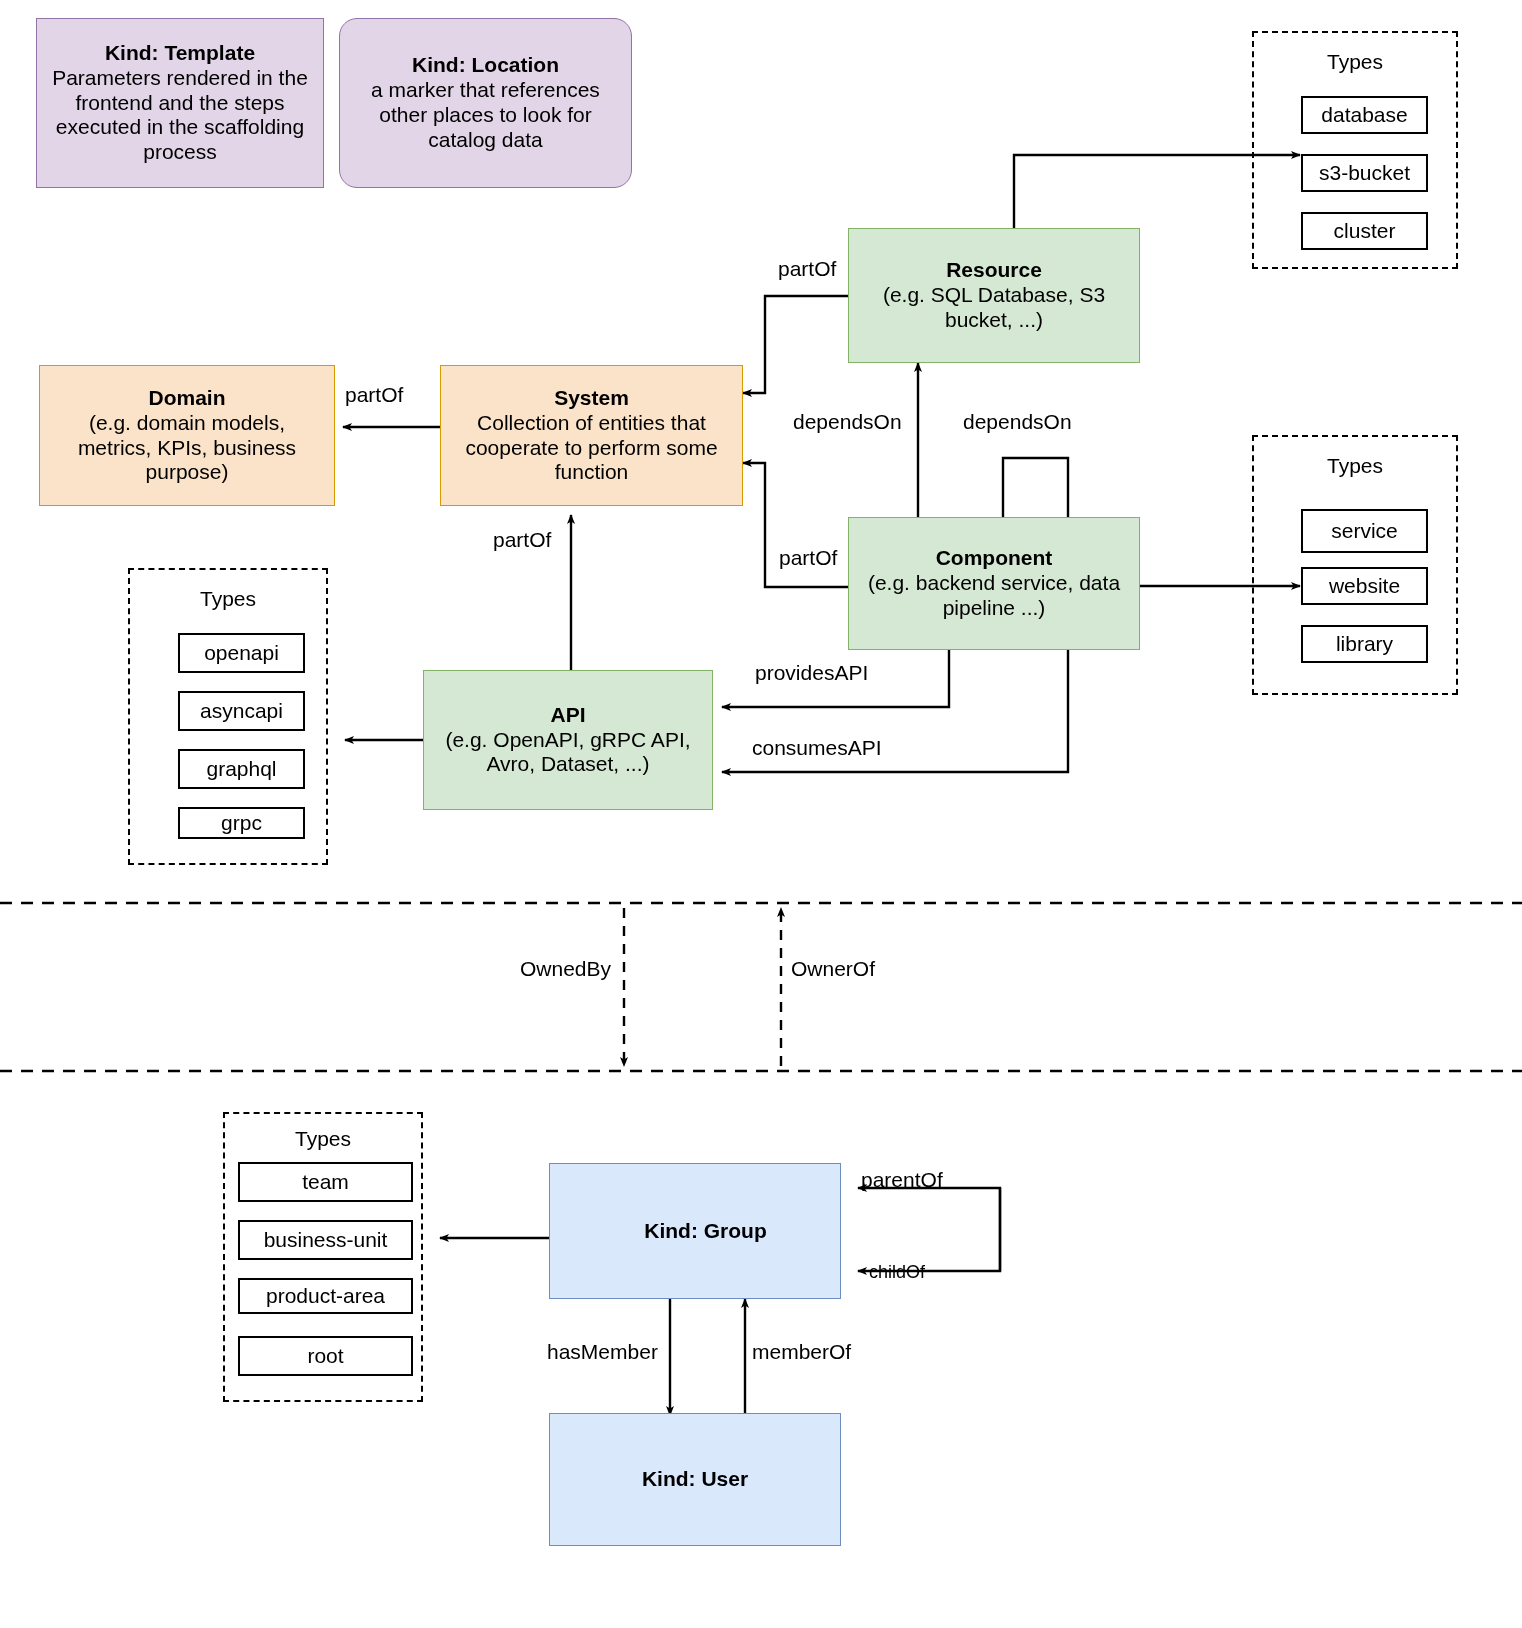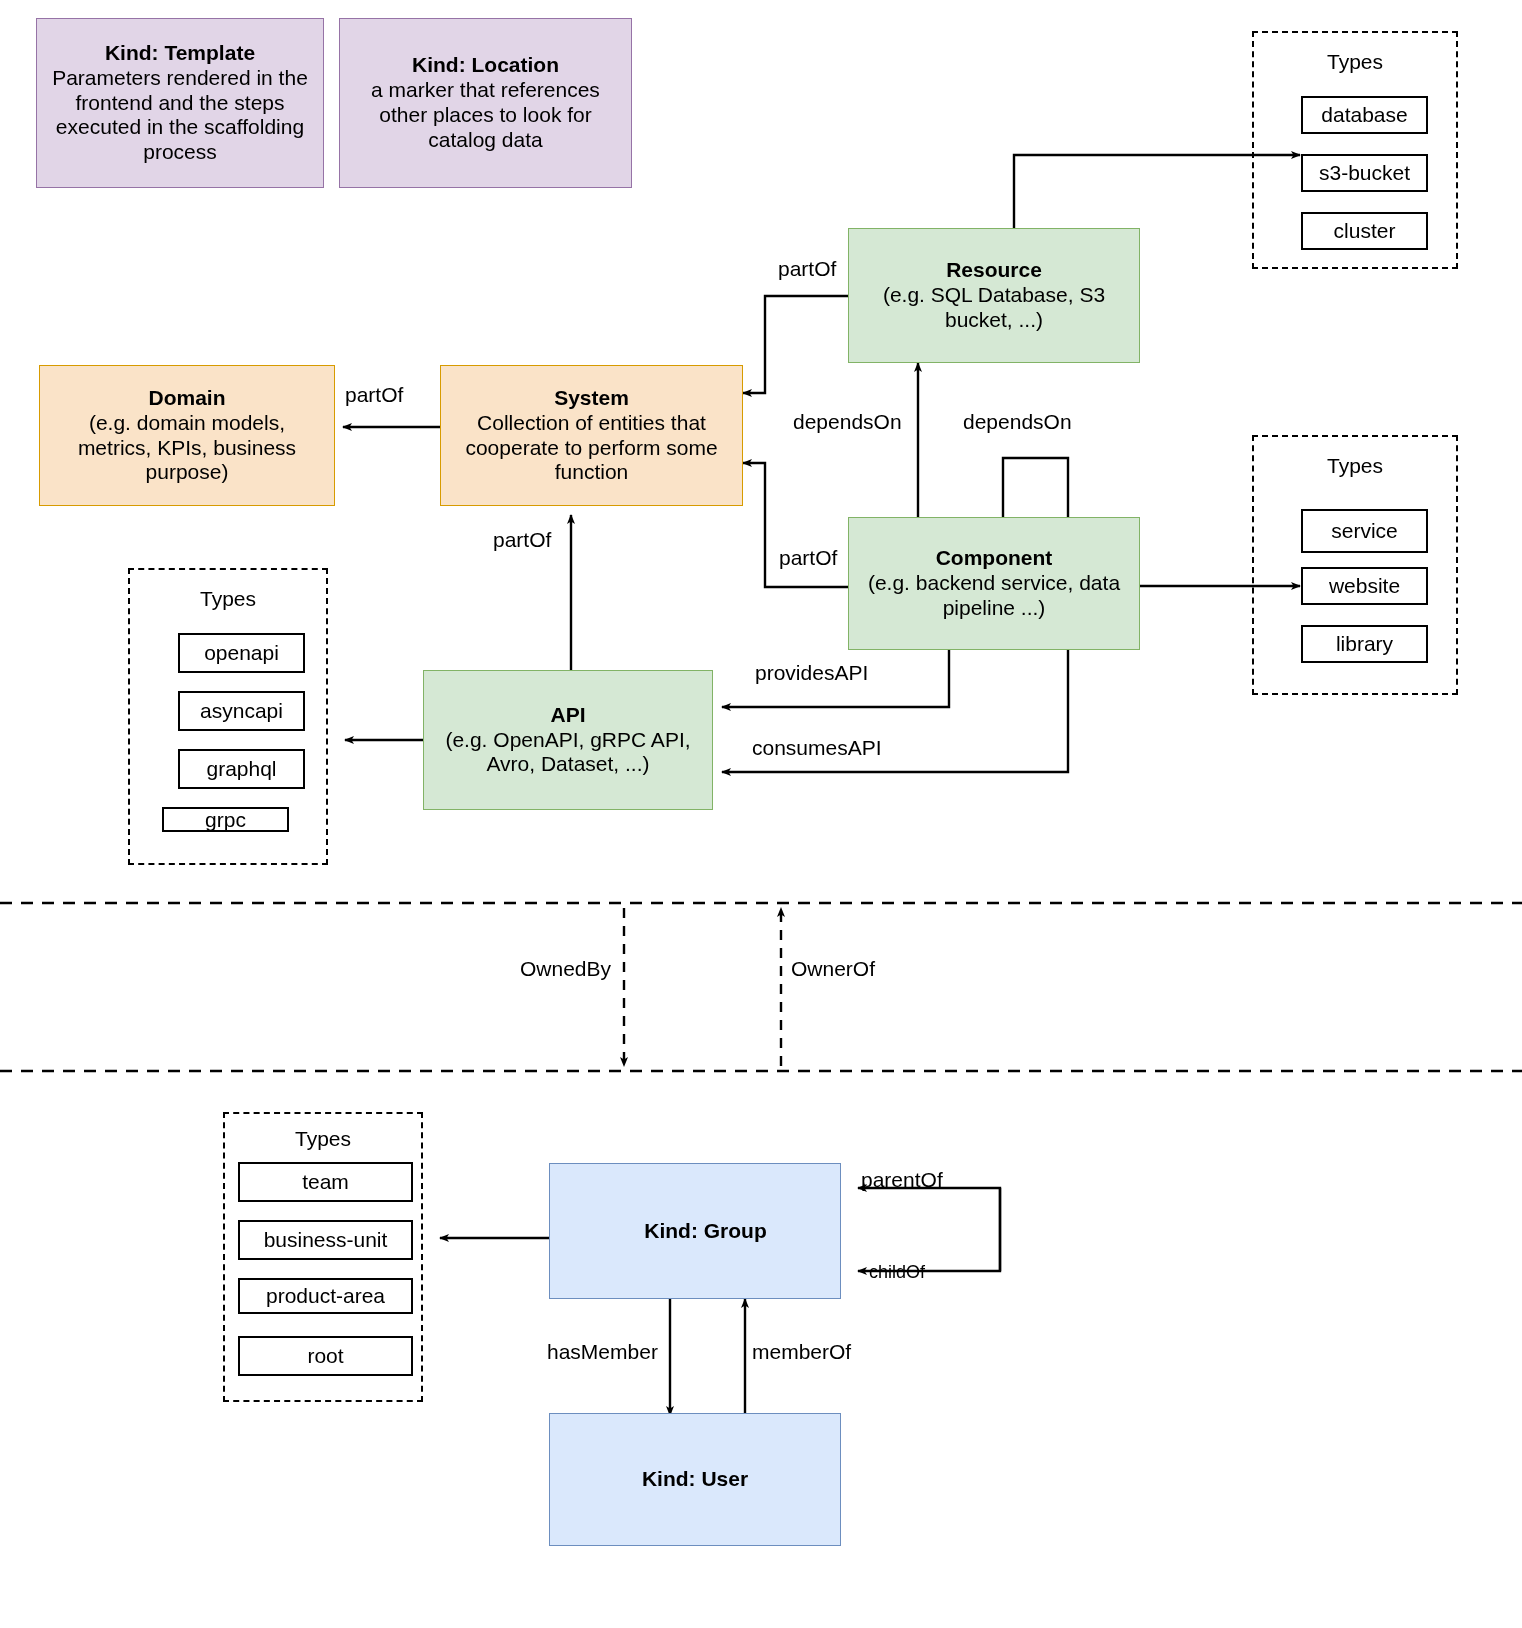--- a/index.html
+++ b/index.html
@@ -75,21 +75,21 @@
 
       <path d="M745,1415 L745,1299" marker-end="url(#ah)"></path>
     </g>
   </svg>
 
   <div class="node purple" style="left:36px;top:18px;width:288px;height:170px;padding:6px 10px;font-size:21px;">
     <div class="ttl">Kind: Template</div>
     <div class="sub">Parameters rendered in the frontend and the steps executed in  the scaffolding process</div>
   </div>
 
-  <div class="node purple" style="left:339px;top:18px;width:293px;height:170px;padding:6px 10px;font-size:21px;">
+  <div class="node purple" style="left:339px;top:18px;width:293px;height:170px;padding:6px 10px;font-size:21px;border-radius:18px;">
     <div class="ttl">Kind: Location</div>
     <div class="sub">a marker that references other places to look for catalog data</div>
   </div>
 
   <div class="node orange" style="left:39px;top:365px;width:296px;height:141px;padding:4px 10px;font-size:21px;">
     <div class="ttl">Domain</div>
     <div class="sub">(e.g.  domain models, metrics, KPIs, business purpose)</div>
   </div>
 
   <div class="node orange" style="left:440px;top:365px;width:303px;height:141px;padding:12px 8px;font-size:21px;">
@@ -132,21 +132,21 @@
     <div class="chip" style="left:47px;top:72px;width:127px;height:44px;font-size:21px;">service</div>
     <div class="chip" style="left:47px;top:130px;width:127px;height:38px;font-size:21px;">website</div>
     <div class="chip" style="left:47px;top:188px;width:127px;height:38px;font-size:21px;">library</div>
   </div>
 
   <div class="typesbox" style="left:128px;top:568px;width:200px;height:297px;">
     <div class="tlabel" style="top:17px;font-size:21px;">Types</div>
     <div class="chip" style="left:48px;top:63px;width:127px;height:40px;font-size:21px;">openapi</div>
     <div class="chip" style="left:48px;top:121px;width:127px;height:40px;font-size:21px;">asyncapi</div>
     <div class="chip" style="left:48px;top:179px;width:127px;height:40px;font-size:21px;">graphql</div>
-    <div class="chip" style="left:32px;top:237px;width:127px;height:25px;font-size:21px;">grpc</div>
+    <div class="chip" style="left:48px;top:237px;width:127px;height:32px;font-size:21px;">grpc</div>
   </div>
 
   <div class="typesbox" style="left:223px;top:1112px;width:200px;height:290px;">
     <div class="tlabel" style="top:13px;font-size:21px;">Types</div>
     <div class="chip" style="left:13px;top:48px;width:175px;height:40px;font-size:21px;">team</div>
     <div class="chip" style="left:13px;top:106px;width:175px;height:40px;font-size:21px;">business-unit</div>
     <div class="chip" style="left:13px;top:164px;width:175px;height:36px;font-size:21px;">product-area</div>
     <div class="chip" style="left:13px;top:222px;width:175px;height:40px;font-size:21px;">root</div>
   </div>
 

